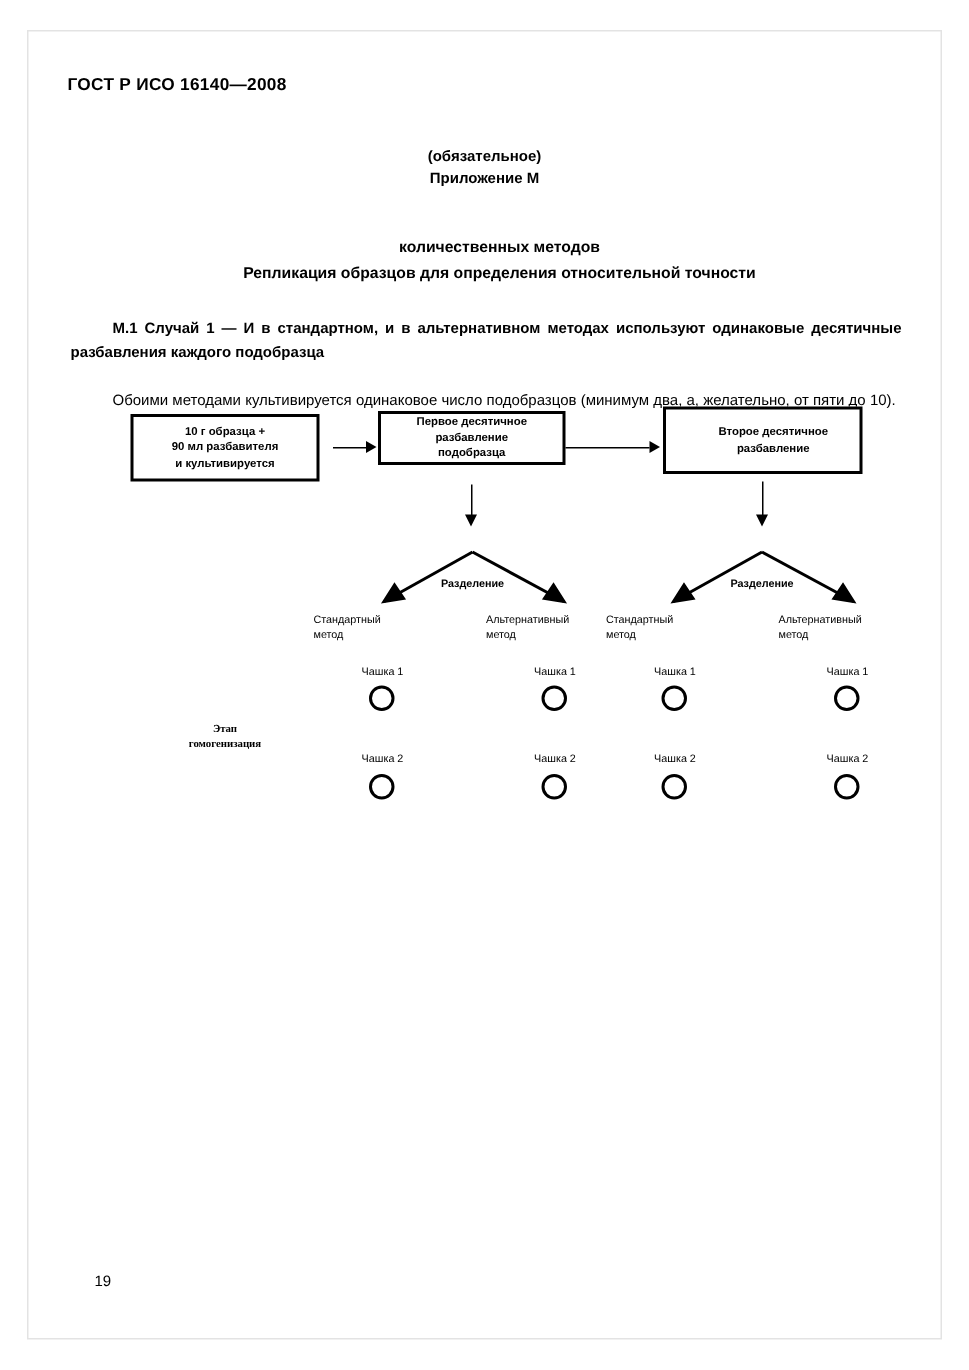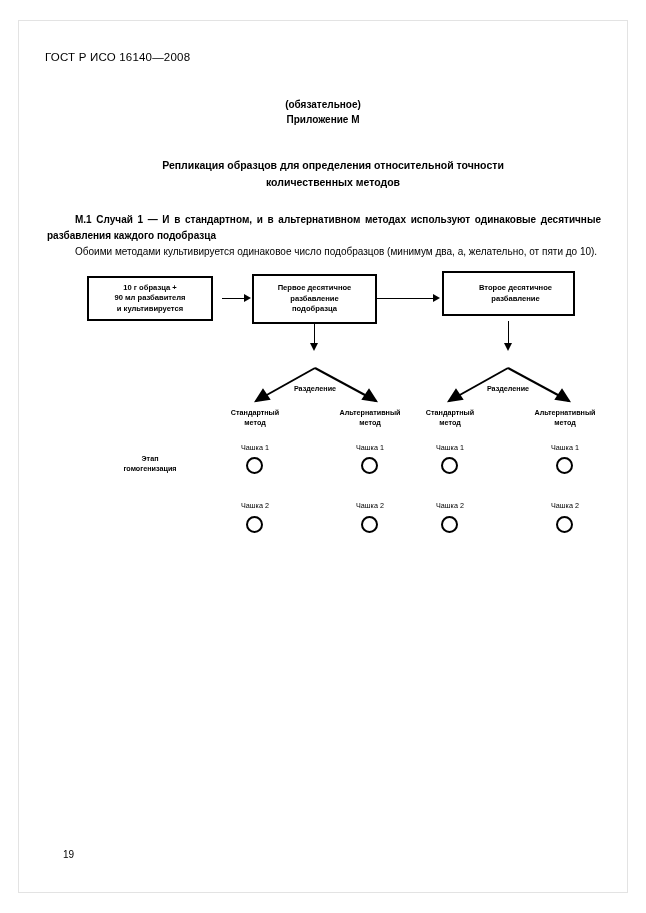--- a/index.html
+++ b/index.html
@@ -14,77 +14,77 @@
     position:absolute;
     left:18px;top:20px;
     width:610px;height:873px;
     border:1px solid #e3e3e3;
     box-sizing:border-box;
     background:#fff;
   }
   
   .gost-header{
     position:absolute;left:26px;top:30px;
-    font-size:11.5px;font-weight:normal;letter-spacing:.2px;
+    font-size:11.5px;font-weight:bold;letter-spacing:.2px;
     white-space:nowrap;
   }
   
   .appendix{
     position:absolute;left:0;right:0;top:76px;
     text-align:center;font-size:10px;font-weight:bold;line-height:15px;
   }
   
   .doc-title{
     position:absolute;left:60px;right:40px;top:136px;
     text-align:center;font-size:10.5px;font-weight:bold;line-height:17px;
   }
   
   .para-block{
     position:absolute;left:28px;right:26px;top:191px;
     font-size:10px;line-height:15.5px;text-align:justify;
   }
   .p-bold{font-weight:bold;}
   .indent{display:inline-block;width:28px;}
-  .para2{margin-top:1px;font-weight:normal;}
+  .para2{margin-top:17px;font-weight:normal;}
   
   .diagram{
     position:absolute;left:0;top:248px;width:646px;height:300px;
   }
   .dbox{
     position:absolute;
     border:2px solid #000;
     box-sizing:border-box;
     display:flex;align-items:center;justify-content:center;
     text-align:center;
     font-size:7.6px;font-weight:bold;line-height:10.5px;
     background:#fff;
   }
   .dbox-1{left:68px;top:7px;width:126px;height:45px;}
-  .dbox-2{left:233px;top:5px;width:125px;height:50px;}
+  .dbox-2{left:233px;top:5px;width:125px;height:36px;}
   .dbox-3{left:423px;top:2px;width:133px;height:45px;padding-left:14px;}
   
   .hline{position:absolute;height:0;border-top:1.6px solid #000;}
   .vline{position:absolute;width:0;border-left:1.6px solid #000;}
   .arrow-r{
     position:absolute;width:0;height:0;
     border-top:4px solid transparent;border-bottom:4px solid transparent;
     border-left:7px solid #000;
   }
   .arrow-d{
     position:absolute;width:0;height:0;
     border-left:4.5px solid transparent;border-right:4.5px solid transparent;
     border-top:8px solid #000;
   }
   .split-label{
     position:absolute;font-size:7.2px;font-weight:bold;text-align:center;
     white-space:nowrap;
     margin-top:29px;
   }
   .method-label{
-    position:absolute;font-size:7.2px;font-weight:bold;text-align:center;
+    position:absolute;font-size:7.2px;font-weight:normal;text-align:left;
     line-height:10px;width:92px;
   }
   .dish-label{
     position:absolute;font-size:7.2px;font-weight:normal;text-align:center;
     width:92px;
   }
   .circle{
     position:absolute;width:17px;height:17px;border:2.3px solid #000;
     border-radius:50%;box-sizing:border-box;background:#fff;
   }
@@ -106,22 +106,22 @@
 <div class="page">
 
   <div class="gost-header">ГОСТ Р ИСО 16140—2008</div>
 
   <div class="appendix">
     <div>(обязательное)</div>
     <div>Приложение М</div>
   </div>
 
   <div class="doc-title">
+    <div>количественных методов</div>
     <div>Репликация образцов для определения относительной точности</div>
-    <div>количественных методов</div>
   </div>
 
   <div class="para-block">
     <div class="p-bold"><span class="indent"></span><span>М.1 Случай 1 — И в стандартном, и в альтернативном методах используют одинаковые десятичные разбавления каждого подобразца</span></div>
     <div class="para2"><span class="indent"></span><span>Обоими методами культивируется одинаковое число подобразцов  (минимум два, а, желательно,  от пяти до 10).</span></div>
   </div>
 
   <div class="diagram">
 
     <div class="dbox dbox-1">
@@ -200,21 +200,21 @@
     <div class="dish-label" style="left:190px;top:174px;">Чашка 1</div>
     <div class="dish-label" style="left:305px;top:174px;">Чашка 1</div>
     <div class="dish-label" style="left:385px;top:174px;">Чашка 1</div>
     <div class="dish-label" style="left:500px;top:174px;">Чашка 1</div>
 
     <div class="circle" style="left:227px;top:188px;"></div>
     <div class="circle" style="left:342px;top:188px;"></div>
     <div class="circle" style="left:422px;top:188px;"></div>
     <div class="circle" style="left:537px;top:188px;"></div>
 
-    <div class="stage-label" style="left:88px;top:185px;">
+    <div class="stage-label" style="left:88px;top:212px;font-family:Liberation Serif, serif;">
       <div>Этап</div>
       <div>гомогенизация</div>
     </div>
 
     <div class="dish-label" style="left:190px;top:232px;">Чашка 2</div>
     <div class="dish-label" style="left:305px;top:232px;">Чашка 2</div>
     <div class="dish-label" style="left:385px;top:232px;">Чашка 2</div>
     <div class="dish-label" style="left:500px;top:232px;">Чашка 2</div>
 
     <div class="circle" style="left:227px;top:247px;"></div>

